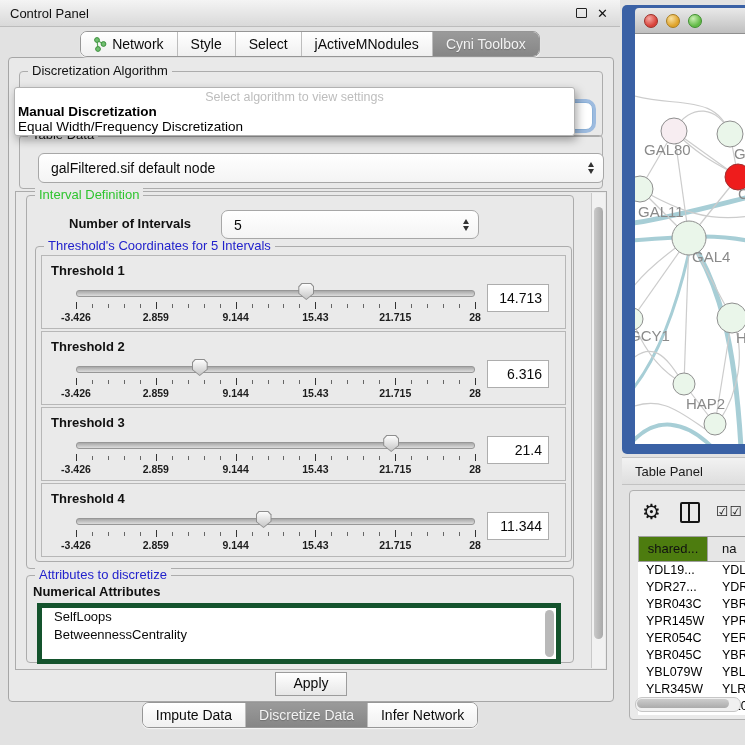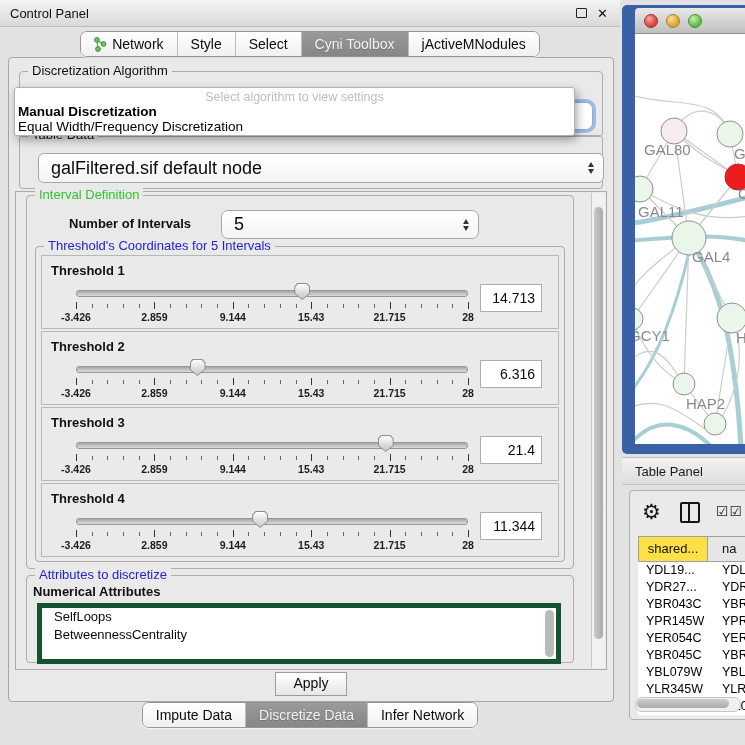--- a/index.html
+++ b/index.html
@@ -56,21 +56,21 @@
   .g-algo{left:10px;top:13px;width:582px;height:64px;}
   .algo-combo{
     position:absolute;left:22px;top:44px;width:560px;height:26px;
     background:#fff;border:1px solid #8ab0d8;border-radius:7px;
     box-shadow:0 0 0 3px rgba(95,150,215,.55);z-index:1;
   }
   .g-table{left:10px;top:77px;width:582px;height:52px;}
   .combo{
     position:absolute;background:linear-gradient(#ffffff,#f4f4f4);
     border:1px solid #a7a7a7;border-radius:6px;
-    display:flex;align-items:center;font-size:18px;color:#0a0a0a;
+    display:flex;align-items:center;font-size:14px;color:#0a0a0a;
   }
   .combo .val{flex:1;padding-left:12px;white-space:nowrap;overflow:hidden;}
   .updown{display:flex;flex-direction:column;gap:2px;padding-right:9px;}
   .tri-up{width:0;height:0;border-left:3.5px solid transparent;border-right:3.5px solid transparent;border-bottom:5px solid #333;}
   .tri-down{width:0;height:0;border-left:3.5px solid transparent;border-right:3.5px solid transparent;border-top:5px solid #333;}
   .td-combo{left:18px;top:17px;width:564px;height:28px;}
 
   .viewport{
     position:absolute;left:6px;top:133px;width:590px;height:477px;
     background:#e9e9e9;border:1px solid #ababab;
@@ -81,21 +81,21 @@
   }
   .vsb .thumb{
     position:absolute;left:2px;width:9px;border-radius:5px;
     background:linear-gradient(90deg,#c9c9c9,#a9a9a9);
   }
   .g-interval{left:10px;top:3px;width:546px;height:372px;background:#e9e9e9;}
   .g-interval>.gtitle{background:#e9e9e9;}
   .intervals-row{position:absolute;left:0;top:14px;width:100%;height:30px;}
   .intervals-label{position:absolute;left:42px;top:6px;font-size:13px;font-weight:bold;color:#111;}
   .intervals-spinner{left:194px;top:0;width:256px;height:27px;border-radius:7px;}
-  .g-thresholds{left:8px;top:50px;width:528px;height:314px;}
+  .g-thresholds{left:8px;top:50px;width:528px;height:314px;padding-left:7px;}
   .thr-wrap{position:absolute;left:5px;top:8px;right:5px;}
   .thr-panel{
     position:relative;height:72px;border:1px solid #b7b7b7;background:#eaeaea;margin-bottom:2px;
   }
   .thr-label{position:absolute;left:9px;top:7px;font-size:13px;font-weight:bold;color:#111;}
   .slider-zone{position:absolute;left:34px;right:90px;top:30px;height:36px;}
   .slider-track{
     position:absolute;left:0;right:0;top:4px;height:5px;border-radius:3px;
     background:linear-gradient(#a8a8a8,#dcdcdc);border:1px solid #979797;
   }
@@ -185,21 +185,21 @@
   .gear{position:absolute;left:12px;top:2px;font-size:21px;color:#151515;line-height:26px;}
   .cols-icon{position:absolute;left:50px;top:5px;width:16px;height:17px;border:2px solid #151515;border-radius:2px;}
   .cols-icon::after{content:"";position:absolute;left:6px;top:0;bottom:0;width:2px;background:#151515;}
   .checks{position:absolute;left:86px;top:6px;font-size:14px;color:#222;letter-spacing:1px;}
   .tp-table{position:absolute;left:8px;top:45px;right:-40px;}
   .tp-header{display:flex;height:26px;}
   .tp-header .hc{
     box-sizing:border-box;border:1px solid #9f9f9f;background:#e6e6e6;
     font-size:13px;color:#111;text-align:center;line-height:24px;white-space:nowrap;overflow:hidden;
   }
-  .tp-header .hc.sel{background:#fde047;text-align:center;}
+  .tp-header .hc.sel{background:#4d7c0f;text-align:center;}
   .tp-header .hc.c1{width:70px;}
   .tp-header .hc.c2{width:75px;border-left:none;text-align:left;padding-left:14px;}
   .tp-body{background:#fff;}
   .tp-row{display:flex;height:17px;background:#fff;}
   .tp-row .cell{font-size:12.5px;color:#000;line-height:17px;white-space:nowrap;overflow:hidden;}
   .tp-row .cell.c1{width:70px;padding-left:8px;box-sizing:border-box;}
   .tp-row .cell.c2{width:75px;padding-left:14px;box-sizing:border-box;}
   .hsb{
     position:absolute;left:5px;bottom:7px;width:104px;height:13px;
     background:#f0f0f0;border:1px solid #c6c6c6;border-radius:7px;
@@ -230,25 +230,25 @@
         </svg>
       </span>
       <span>Network</span>
     </div>
     <div class="tab">
         <span>Style</span>
       </div>
     <div class="tab">
         <span>Select</span>
       </div>
+    <div class="tab">
+        <span>jActiveMNodules</span>
+      </div>
     <div class="tab active">
         <span>Cyni Toolbox</span>
-      </div>
-    <div class="tab">
-        <span>jActiveMNodules</span>
       </div>
   </div>
 </div>
 
 <div class="main-panel">
 
   <div class="groupbox g-algo">
     <span class="gtitle">Discretization Algorithm</span>
   </div>
   <div class="algo-combo"></div>

